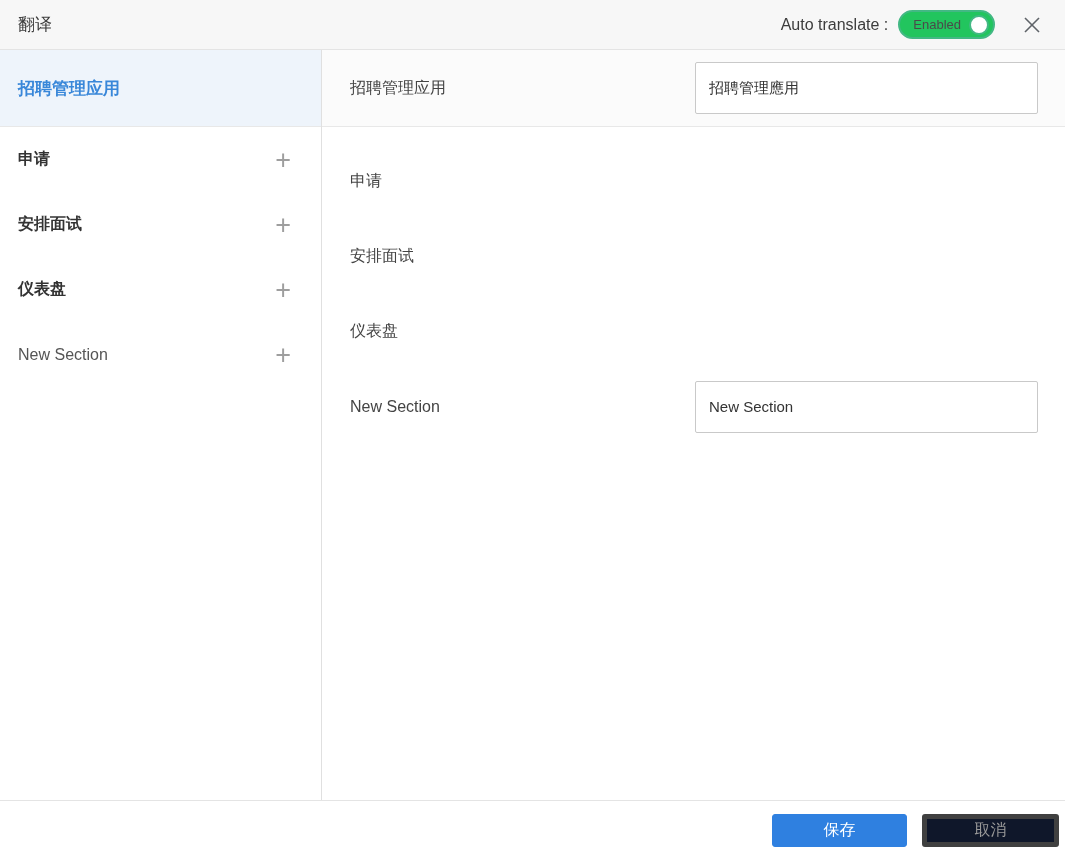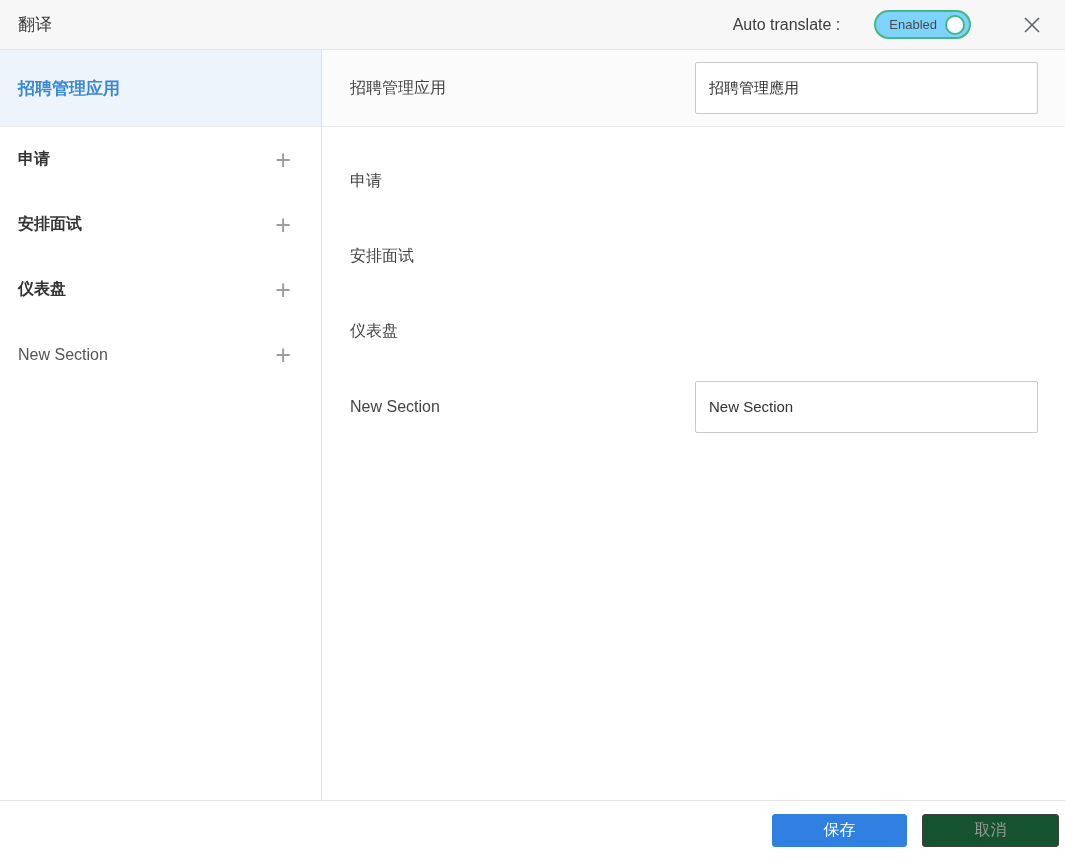--- a/index.html
+++ b/index.html
@@ -22,33 +22,33 @@
     background: #f7f7f7;
     border-bottom: 1px solid #e4e4e4;
     display: flex; align-items: center;
     padding: 0 22px 0 18px;
   }
   .header-title {
     font-size: 17px; color: #3c3c3c;
   }
   .header-right {
     margin-left: auto;
-    display: flex; align-items: center; gap: 24px;
+    display: flex; align-items: center;
   }
   .auto-translate-label {
     font-size: 16px; color: #3c3c3c;
     margin-right: 10px;
   }
   .toggle-pill {
     display: flex; align-items: center;
     border: 2px solid #43b884;
     border-radius: 16px;
     height: 29px;
     padding: 0 4px 0 13px;
-    background: #7dd3fc;
+    background: #22c55e;
     cursor: pointer;
   }
   .toggle-text {
     font-size: 13px; color: #4a4a4a;
     margin-right: 8px;
   }
   .toggle-knob {
     width: 20px; height: 20px;
     border: 2px solid #43b884;
     border-radius: 50%;
@@ -145,23 +145,23 @@
   }
   .btn-save {
     width: 135px;
     background: #2f80e0;
     color: #fff;
     border: 1px solid #2f80e0;
     margin-right: 15px;
   }
   .btn-cancel {
     width: 137px;
-    background: #14532d;
+    background: #0f172a;
     color: #999;
-    border: 1px solid #404040;
+    border: 5px solid #404040;
   }
 </style>
 </head>
 <body>
 
 <div class="dialog">
 
   <div class="header">
     <div class="header-title">翻译</div>
     <div class="header-right">

